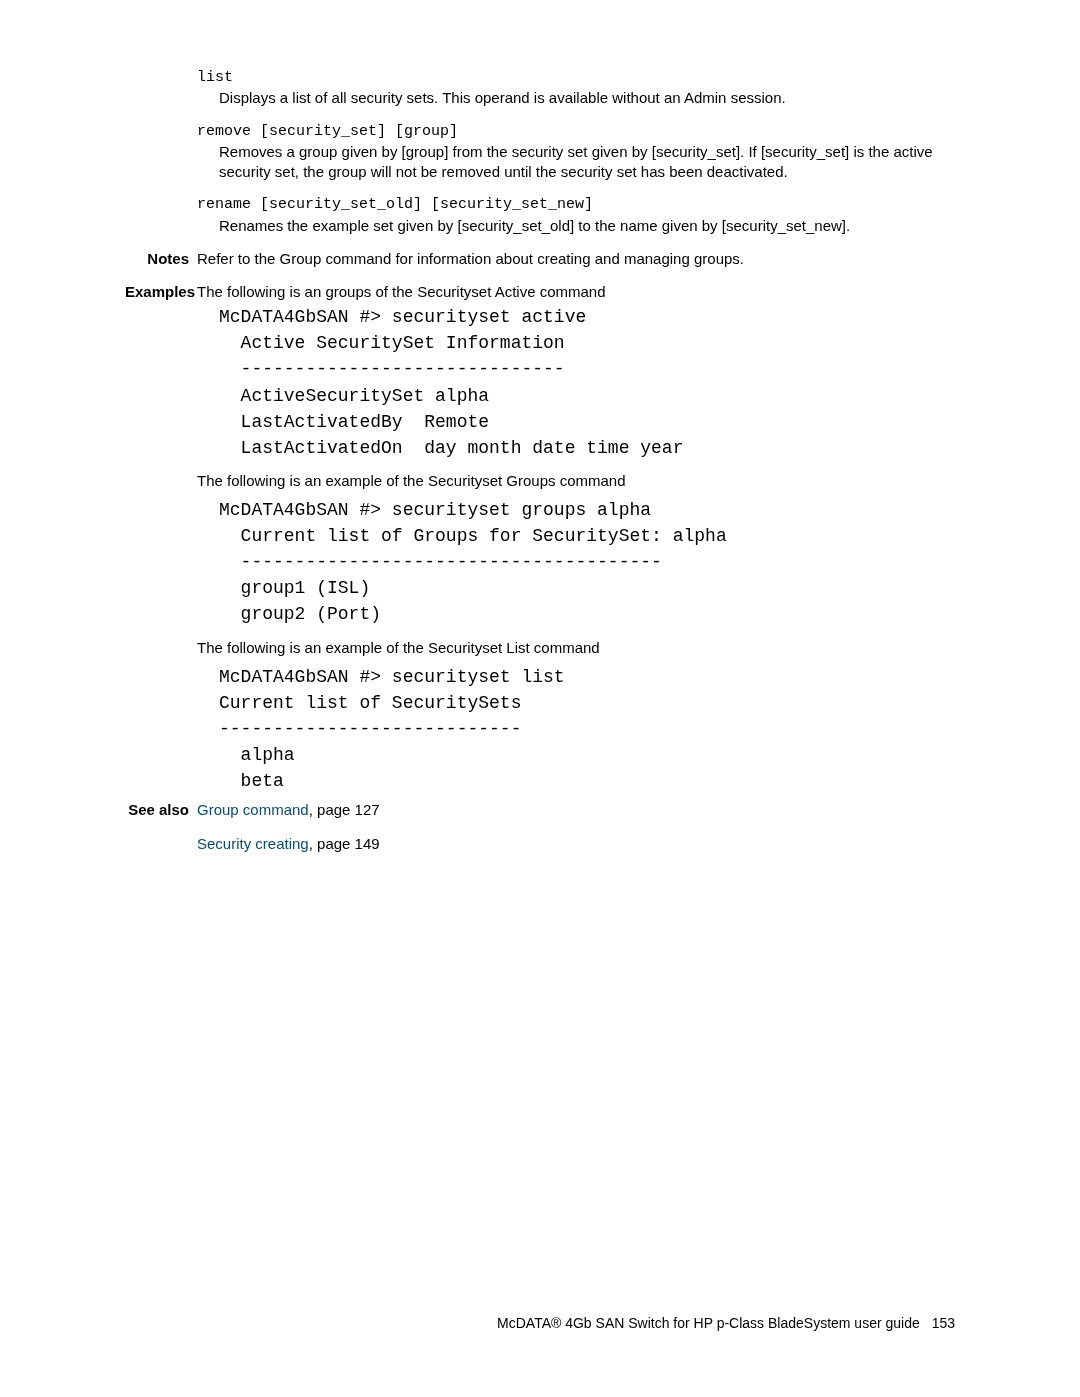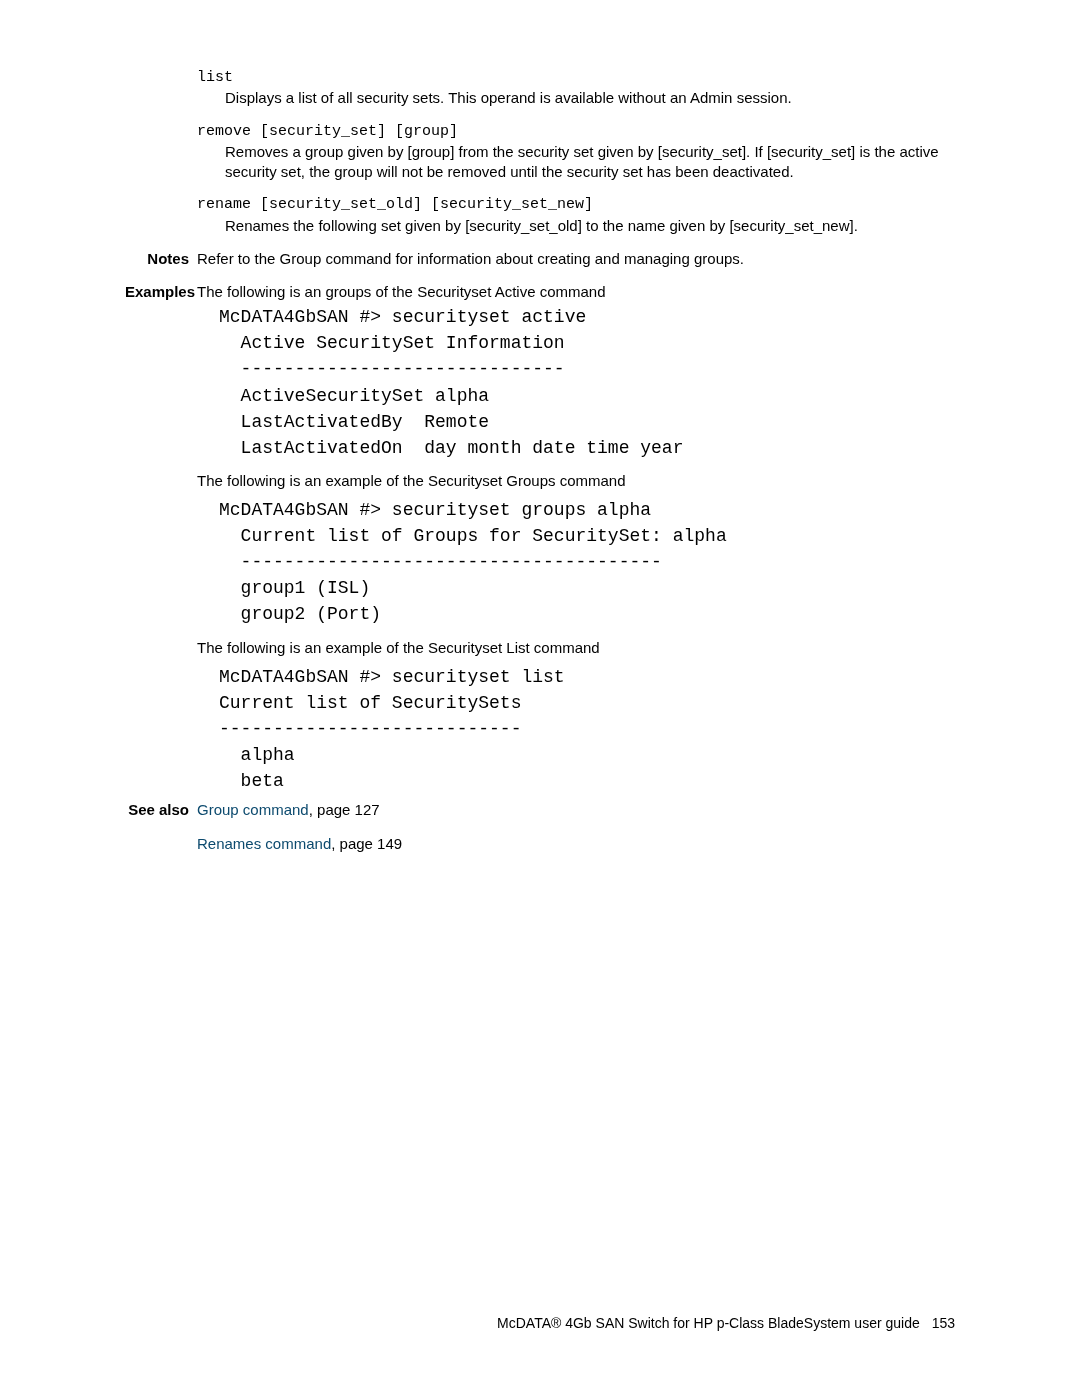--- a/index.html
+++ b/index.html
@@ -21,21 +21,21 @@
     }
     .mono {
       font-family: "Courier New", Courier, monospace;
       font-size: 15px;
       white-space: pre;
     }
     .def-block {
       margin-bottom: 13px;
     }
     .def-desc {
-      margin-left: 28px;
+      margin-left: 22px;
       line-height: 1.35;
     }
     .section-row {
       display: flex;
       align-items: flex-start;
       margin-bottom: 13px;
     }
     .section-label {
       width: 72px;
       min-width: 72px;
@@ -87,21 +87,21 @@
       <div class="def-desc">Displays a list of all security sets. This operand is available without an Admin session.</div>
     </div>
 
     <div class="def-block">
       <div class="mono">remove [security_set] [group]</div>
       <div class="def-desc">Removes a group given by [group] from the security set given by [security_set]. If [security_set] is the active security set, the group will not be removed until the security set has been deactivated.</div>
     </div>
 
     <div class="def-block">
       <div class="mono">rename [security_set_old] [security_set_new]</div>
-      <div class="def-desc">Renames the following set given by [security_set_old] to the name given by [security_set_new].</div>
+      <div class="def-desc">Renames the example set given by [security_set_old] to the name given by [security_set_new].</div>
     </div>
 
     <div class="section-row">
       <div class="section-label">Notes</div>
       <div class="section-body">Refer to the Group command for information about creating and managing groups.</div>
     </div>
 
     <div class="section-row" style="margin-bottom:2px;">
       <div class="section-label">Examples</div>
       <div class="section-body">The following is an groups of the Securityset Active command</div>
@@ -127,21 +127,21 @@
   alpha
   beta</div>
 
     <div class="section-row" style="margin-top:6px; margin-bottom:6px;">
       <div class="section-label">See also</div>
       <div class="section-body see-also-line">
         <a class="see-also-link">Group command</a><span>, page 127</span>
       </div>
     </div>
     <div class="see-also-line">
-      <a class="see-also-link">Renames command</a><span>, page 149</span>
+      <a class="see-also-link">Security creating</a><span>, page 149</span>
     </div>
 
   </div>
 </div>
 
 <div class="footer">
   <span>McDATA® 4Gb SAN Switch for HP p-Class BladeSystem user guide</span>
   <span class="page-num">153</span>
 </div>
 

